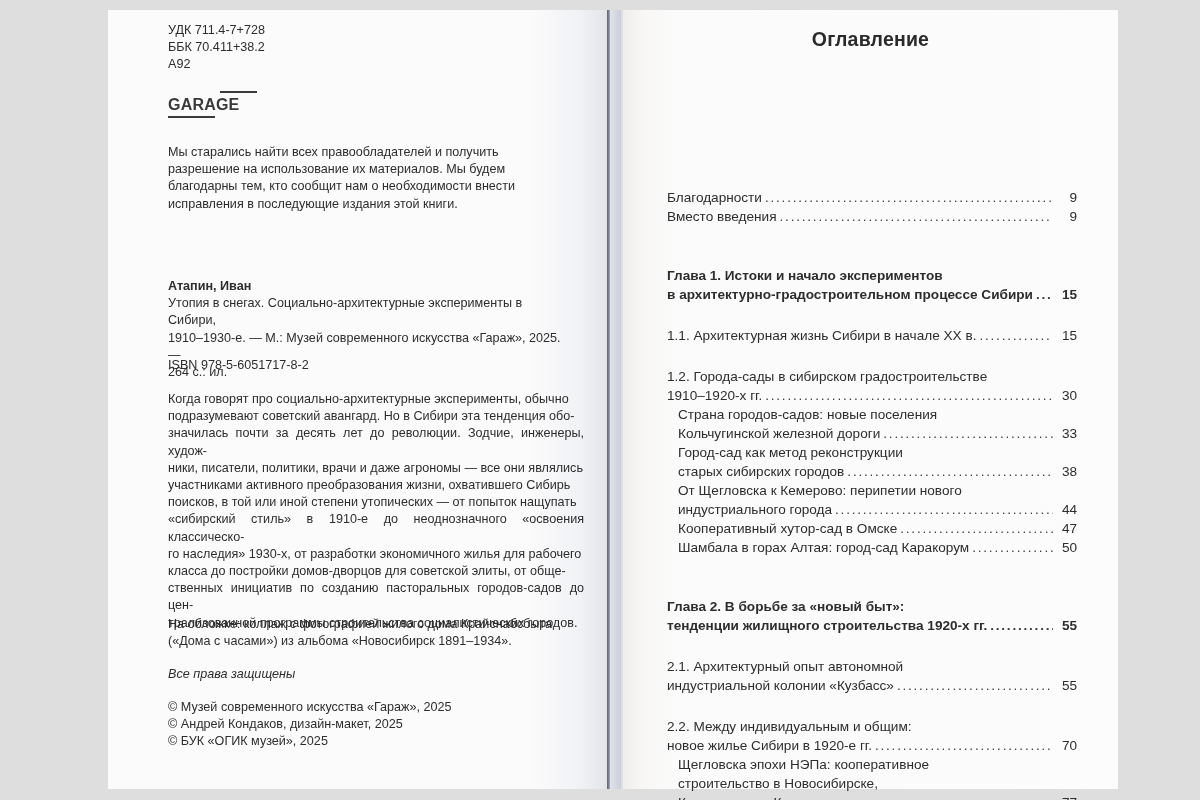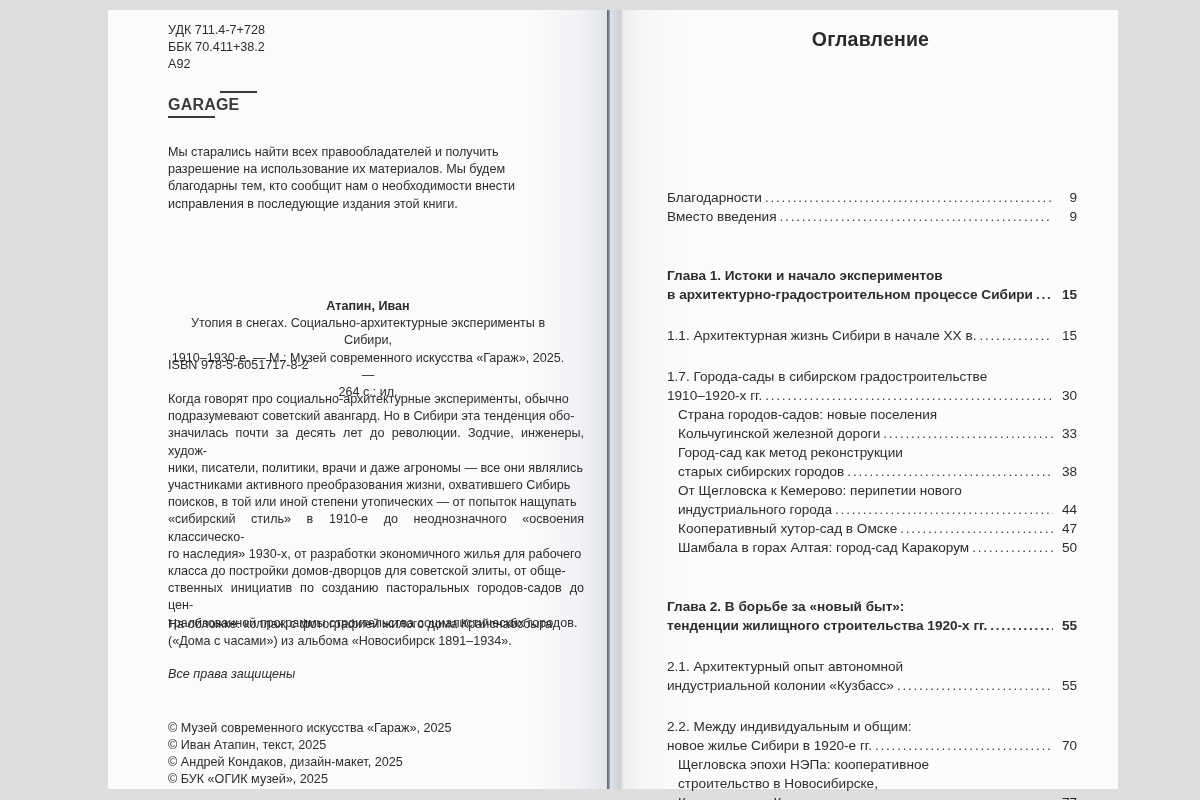--- a/index.html
+++ b/index.html
@@ -81,27 +81,27 @@
   .logo-underline {
     position: absolute;
     left: 0;
     top: 26px;
     width: 47px;
     height: 2px;
     background: #3a3a3a;
   }
 
   .rights-note { top: 134px; }
-  .biblio { top: 288px; text-align: center; }
+  .biblio { top: 268px; }
   .biblio .author { font-weight: bold; }
   .isbn { top: 347px; }
   .annotation { top: 381px; width: 416px; text-align: justify; }
   .cover-note { top: 606px; }
   .all-rights { top: 656px; font-style: italic; }
-  .copyrights { top: 710px; }
+  .copyrights { top: 689px; }
   .copyrights div { line-height: 17px; }
 
   
   .toc-title {
     position: absolute;
     left: 0;
     width: 495px;
     top: 18px;
     text-align: center;
     font-weight: bold;
@@ -198,21 +198,20 @@
 
   <div class="lp cover-note">
     <div>На обложке: коллаж с фотографией жилого дома Крайснабсбыта</div>
     <div>(«Дома с часами») из альбома «Новосибирск 1891–1934».</div>
   </div>
 
   <div class="lp all-rights">Все права защищены</div>
 
   <div class="lp copyrights">
     <div>© Музей современного искусства «Гараж», 2025</div>
-    <div>© Иван Атапин, текст, 2025</div>
     <div>© Андрей Кондаков, дизайн-макет, 2025</div>
     <div>© БУК «ОГИК музей», 2025</div>
   </div>
 </div>
 
 <div class="spine"></div>
 
 <div class="page page-right">
   <div class="toc-title">Оглавление</div>
   <div class="toc" id="toc">
@@ -245,21 +244,21 @@
       <div class="toc-entry ">
         <div class="toc-line">
           <span class="t">1.1. Архитектурная жизнь Сибири в начале XX в.</span>
           <span class="dots"></span>
           <span class="pg">15</span>
         </div>
       </div>
       <div class="gap-m"></div>
       <div class="toc-entry ">
         <div class="toc-line">
-          <span class="t">1.7. Города-сады в сибирском градостроительстве</span>
+          <span class="t">1.2. Города-сады в сибирском градостроительстве</span>
         </div>
         <div class="toc-line">
           <span class="t">1910–1920-х гг.</span>
           <span class="dots"></span>
           <span class="pg">30</span>
         </div>
       </div>
       <div class="toc-entry sub">
         <div class="toc-line">
           <span class="t">Страна городов-садов: новые поселения</span>

